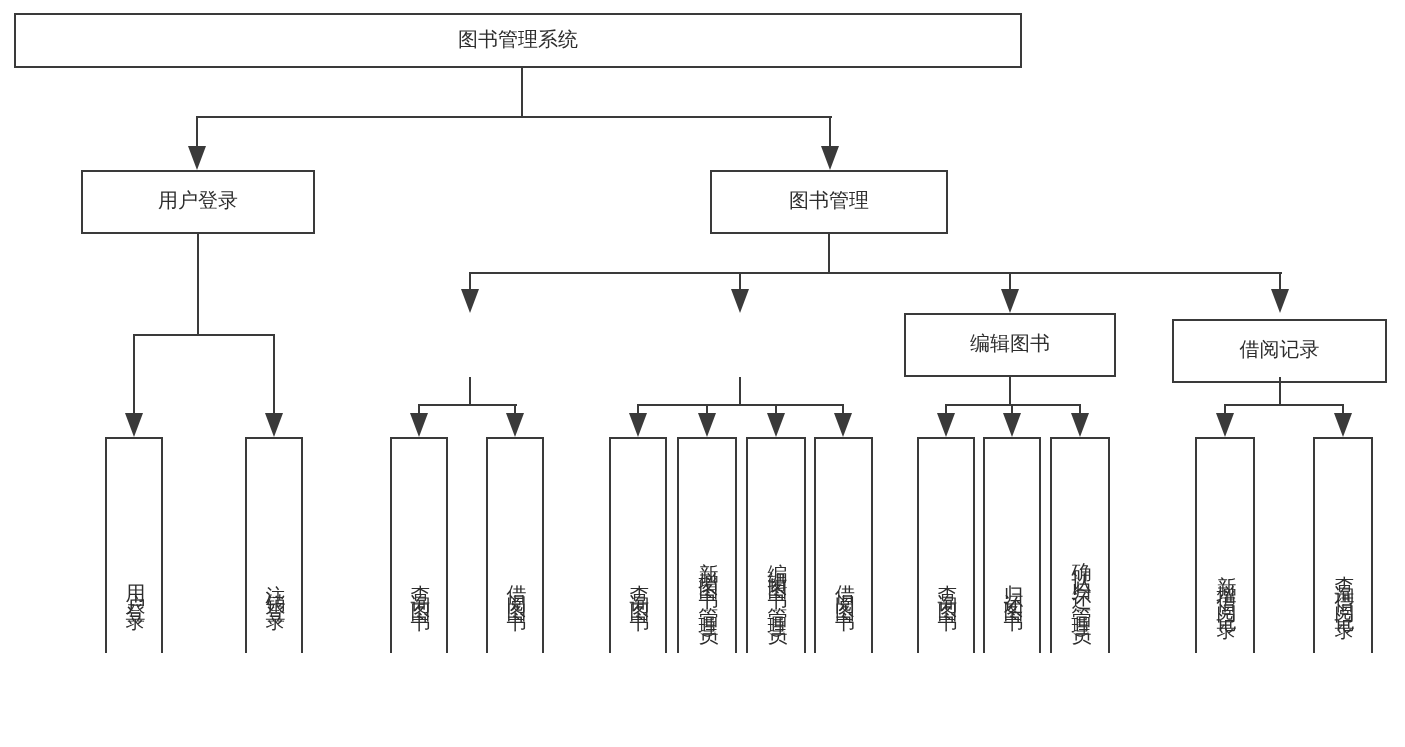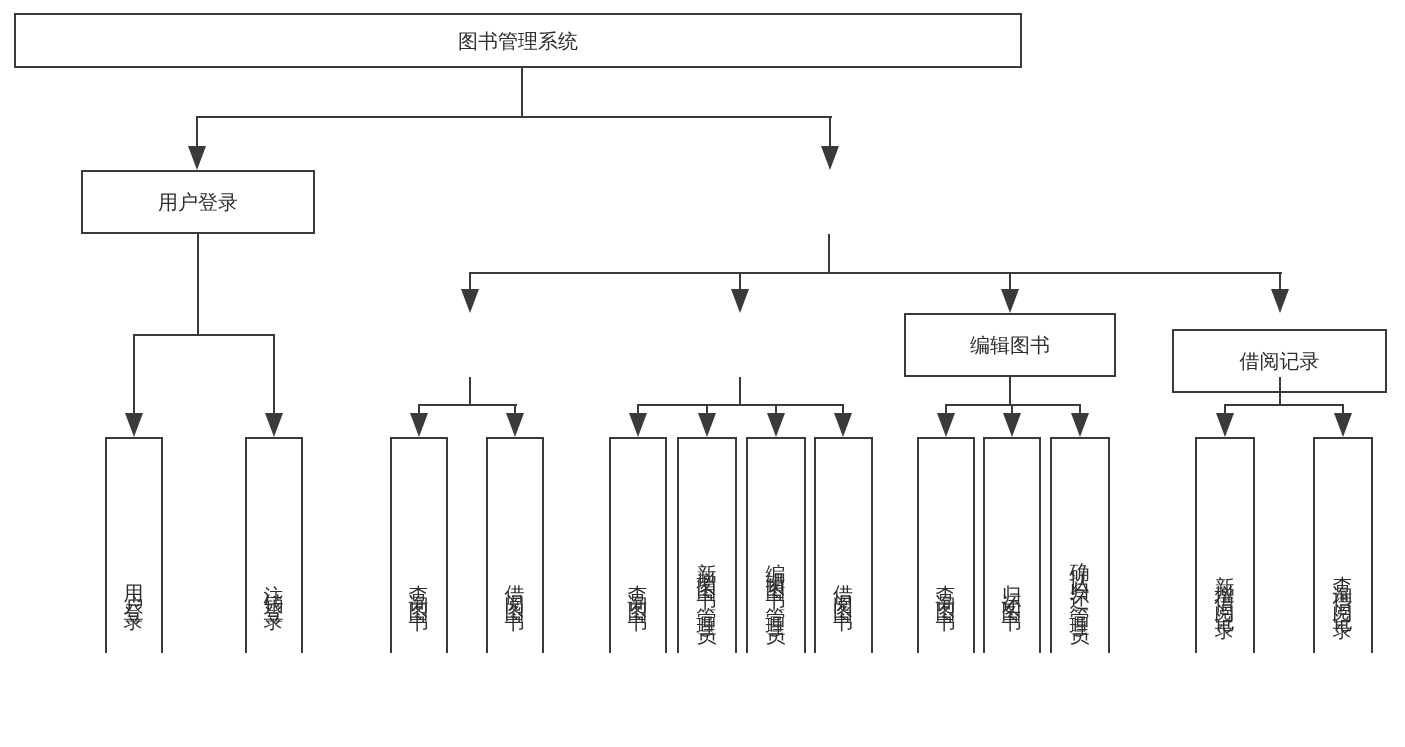--- a/index.html
+++ b/index.html
@@ -1,20 +1,20 @@
 <!DOCTYPE html>
 <html><head>
 <meta charset="utf-8">
 <style>
   html,body{margin:0;padding:0;background:#ffffff;}
   #canvas{
     position:relative;
     width:1405px;height:653px;
     background:var(--bg,#ffffff);
-    font-family:Liberation Serif, serif;
+    font-family:Liberation Mono, monospace;
     color:var(--text,#2d2d2d);
     overflow:hidden;
   }
   .box{
     position:absolute;
     box-sizing:border-box;
     border:2px solid var(--line,#3a3a3a);
     background:#ffffff;
     display:flex;align-items:center;justify-content:center;
     font-size:20px;
@@ -58,20 +58,23 @@
   <div class="vline" style="left:521px;top:67px;height:51px;"></div>
   <div class="hline" style="left:196px;top:116px;width:636px;"></div>
   <div class="vline" style="left:196px;top:116px;height:31px;"></div>
   <div class="arrow" style="left:188px;top:146px;"></div>
   <div class="vline" style="left:829px;top:116px;height:31px;"></div>
   <div class="arrow" style="left:821px;top:146px;"></div>
 
   <div class="box" style="left:81px;top:170px;width:234px;height:64px;">
     <span>用户登录</span>
   </div>
+  <div class="box" style="left:710px;top:170px;width:238px;height:64px;">
+    <span>图书管理</span>
+  </div>
 
   <div class="vline" style="left:197px;top:234px;height:102px;"></div>
   <div class="hline" style="left:133px;top:334px;width:142px;"></div>
   <div class="vline" style="left:133px;top:334px;height:80px;"></div>
   <div class="arrow" style="left:125px;top:413px;"></div>
   <div class="vline" style="left:273px;top:334px;height:80px;"></div>
   <div class="arrow" style="left:265px;top:413px;"></div>
 
   <div class="vline" style="left:828px;top:234px;height:40px;"></div>
   <div class="hline" style="left:469px;top:272px;width:813px;"></div>
@@ -80,21 +83,21 @@
   <div class="vline" style="left:739px;top:272px;height:17px;"></div>
   <div class="arrow" style="left:731px;top:289px;"></div>
   <div class="vline" style="left:1009px;top:272px;height:17px;"></div>
   <div class="arrow" style="left:1001px;top:289px;"></div>
   <div class="vline" style="left:1279px;top:272px;height:17px;"></div>
   <div class="arrow" style="left:1271px;top:289px;"></div>
 
   <div class="box" style="left:904px;top:313px;width:212px;height:64px;">
     <span>编辑图书</span>
   </div>
-  <div class="box" style="left:1172px;top:329px;width:215px;height:64px;">
+  <div class="box" style="left:1172px;top:319px;width:215px;height:64px;">
     <span>借阅记录</span>
   </div>
 
   <div class="vline" style="left:469px;top:377px;height:29px;"></div>
   <div class="hline" style="left:418px;top:404px;width:99px;"></div>
   <div class="vline" style="left:418px;top:404px;height:10px;"></div>
   <div class="arrow" style="left:410px;top:413px;"></div>
   <div class="vline" style="left:514px;top:404px;height:10px;"></div>
   <div class="arrow" style="left:506px;top:413px;"></div>
 

